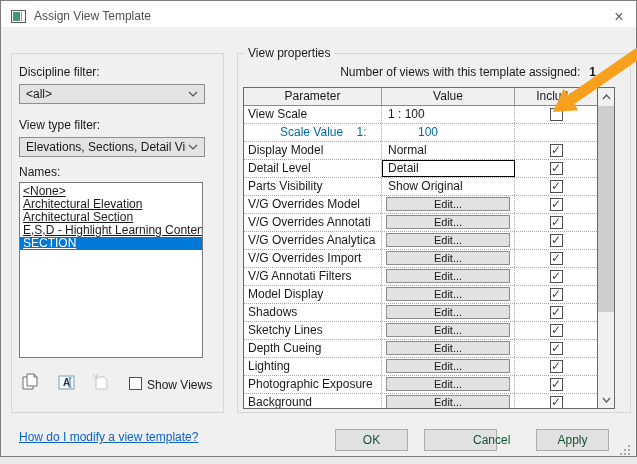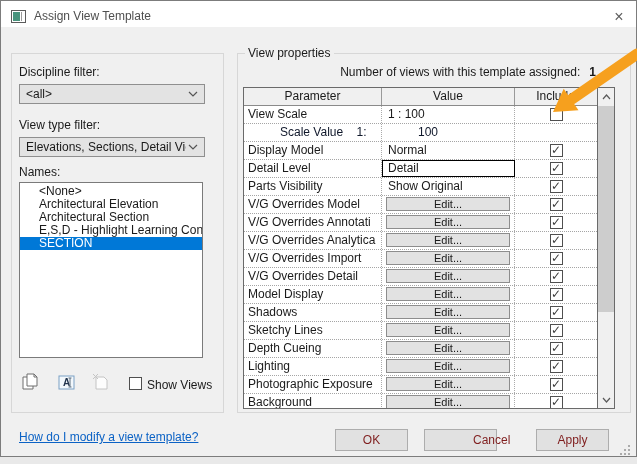--- a/index.html
+++ b/index.html
@@ -19,21 +19,21 @@
   
   .gbox { position:absolute; border:1px solid #d7d7d7; }
   .gbox-label { position:absolute; background:#f0f0f0; padding:0 3px; color:#1a1a1a; }
 
   .lbl { position:absolute; color:#1a1a1a; }
   .combo { position:absolute; height:20px; background:#e3e3e3; border:1px solid #8f8f8f; display:flex; align-items:center; padding:0 6px; }
   .combo .txt { flex:1; overflow:hidden; white-space:nowrap; }
   .combo svg { flex:none; margin-left:2px; }
 
   .listbox { position:absolute; left:18px; top:181px; width:184px; height:176px; background:#ffffff; border:1px solid #7a7a7a; padding-top:2px; overflow:hidden; }
-  .list-item { height:13px; line-height:13px; padding-left:19px; white-space:nowrap; overflow:hidden; }
+  .list-item { height:13px; line-height:13px; padding-left:3px; white-space:nowrap; overflow:hidden;text-decoration:underline; }
   .list-item.selected { background:var(--sel); color:#fff; }
 
   .cbx { display:inline-block; width:13px; height:13px; background:#fff; border:1px solid #4f4f4f; text-align:center; line-height:11px; font-size:12px; color:#3c3c3c; }
 
   .tool-icon { position:absolute; }
   .link { position:absolute; color:var(--link); text-decoration:underline; cursor:pointer; white-space:nowrap; }
 
   
   .note { position:absolute; left:300px; top:64px; width:295px; text-align:right; }
   .note b { margin-left:9px; }
@@ -43,31 +43,31 @@
   .grid-main { width:353px; }
   .ghead { display:flex; height:18px; background:#f0f0f0; border-bottom:1px solid #8a8a8a; }
   .ghead .hcell { height:17px; line-height:17px; text-align:center; border-right:1px solid #9a9a9a; overflow:hidden; }
   .hc-param { width:138px; } .hc-value { width:133px; } .hc-include { width:81px; border-right:none !important; }
   .grow { display:flex; height:18px; border-bottom:1px dotted #a5a5a5; background:#fff; }
   .gcell { height:17px; overflow:hidden; }
   .gcell.param { width:138px; line-height:17px; padding-left:4px; border-right:1px dotted #ababab; white-space:pre; }
   .gcell.value { width:133px; line-height:17px; border-right:1px dotted #ababab; position:relative; padding-left:6px; }
   .gcell.value.focused { outline:1px solid #000; outline-offset:-1px; }
   .gcell.include { width:82px; display:flex; align-items:center; justify-content:center; }
-  .grow.disabled .param, .grow.disabled .value { color:#0f172a;padding-left:36px; }
+  .grow.disabled .param, .grow.disabled .value { color:#0369a1;padding-left:36px; }
   .edit-btn { position:absolute; left:4px; top:1px; width:124px; height:14px; background:#e2e2e2; border:1px solid #8d8d8d; text-align:center; line-height:12px; font-size:11px; color:#1a1a1a; }
 
   
   .gscroll { width:17px; height:100%; background:#f0f0f0; border-left:1px solid #6a6a6a; position:relative; }
   .sarrow { position:absolute; left:0; width:16px; height:17px; display:flex; align-items:center; justify-content:center; }
   .sarrow svg { display:block; }
   .sthumb { position:absolute; left:0; top:18px; width:16px; height:206px; background:#cdcdcd; }
 
   
-  .btn { position:absolute; height:22px; width:73px; background:#e1e1e1; border:1px solid #adadad; text-align:center; line-height:20px; color:#7f1d1d; }
+  .btn { position:absolute; height:22px; width:73px; background:#e1e1e1; border:1px solid #adadad; text-align:center; line-height:20px; color:#14532d; }
   .grip { position:absolute; left:618px; top:443px; }
 
   .arrow-svg { position:absolute; left:540px; top:45px; pointer-events:none; }
   .behind-strip { position:absolute; left:0; top:457px; width:637px; height:7px; background:#e9e9e9; }
 </style>
 </head>
 <body>
 
 <div class="screen">
   <div class="dialog">
@@ -212,21 +212,21 @@
             <div class="grow">
               <div class="gcell param">V/G Overrides Import</div>
               <div class="gcell value">
                 <div class="edit-btn">Edit...</div>
               </div>
               <div class="gcell include">
                 <span class="cbx">✓</span>
               </div>
             </div>
             <div class="grow">
-              <div class="gcell param">V/G Overrides Detail</div>
+              <div class="gcell param">V/G Annotati Filters</div>
               <div class="gcell value">
                 <div class="edit-btn">Edit...</div>
               </div>
               <div class="gcell include">
                 <span class="cbx">✓</span>
               </div>
             </div>
             <div class="grow">
               <div class="gcell param">Model Display</div>
               <div class="gcell value">

